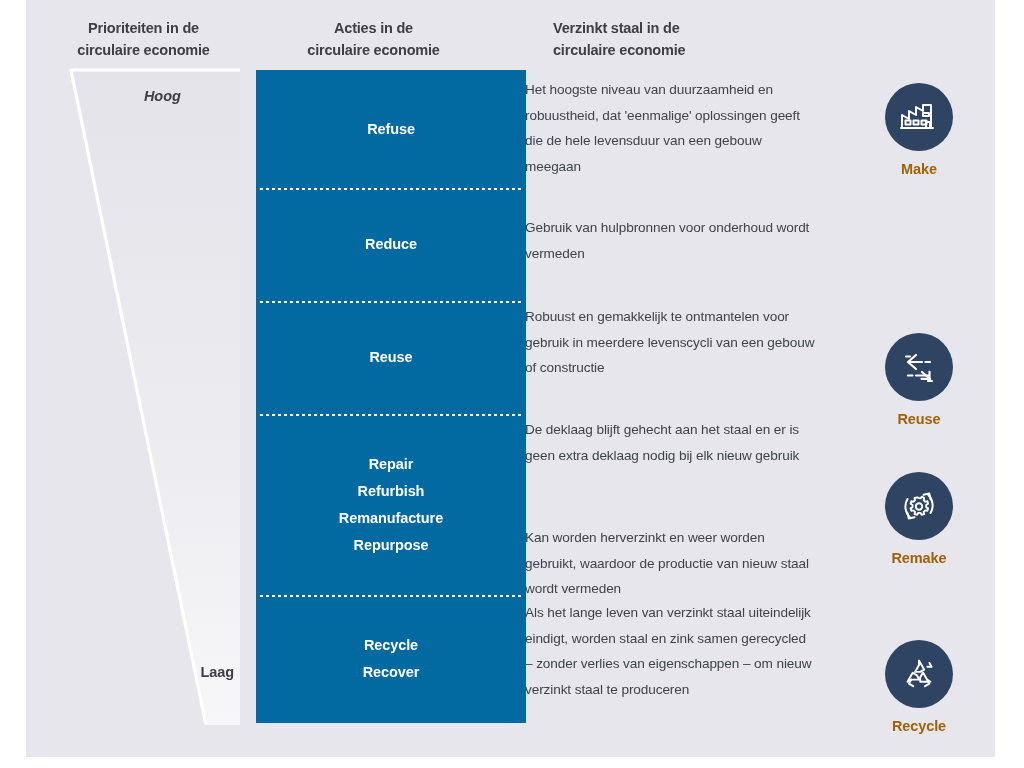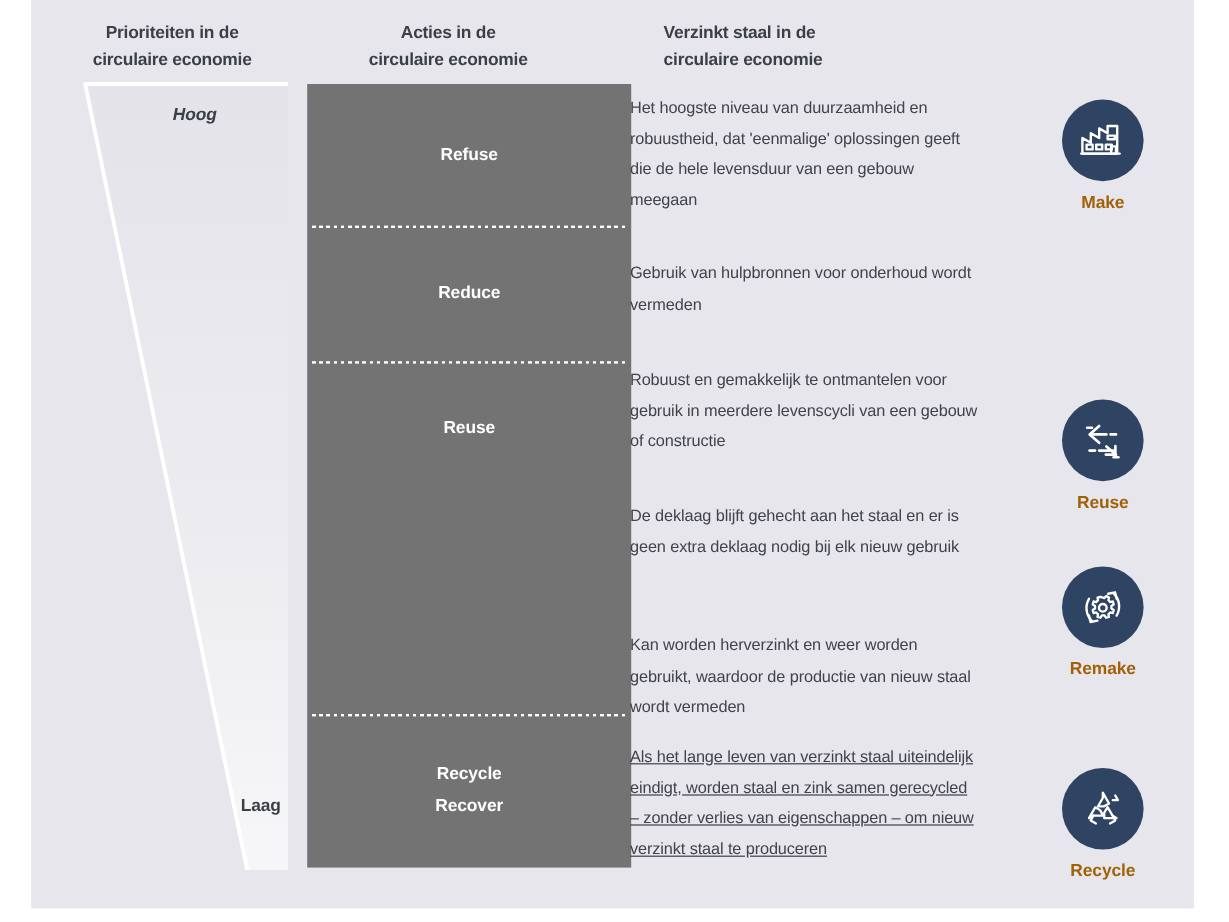--- a/index.html
+++ b/index.html
@@ -83,21 +83,21 @@
     text-align: right;
   }
 
   
   #action-column {
     position: absolute;
     left: 230px;
     top: 70px;
     width: 270px;
     height: 653px;
-    background: #737373;
+    background: #0369a1;
   }
   .action-band {
     position: absolute;
     left: 0;
     width: 100%;
     display: flex;
     flex-direction: column;
     align-items: center;
     justify-content: center;
     box-sizing: border-box;
@@ -212,36 +212,43 @@
     <div class="action-band" style="top:118px; height:113px;">
       <div class="divider"></div>
       <div class="action-label">Reduce</div>
     </div>
 
     <div class="action-band" style="top:231px; height:113px;">
       <div class="divider"></div>
       <div class="action-label">Reuse</div>
     </div>
 
+    <div class="action-band" style="top:344px; height:181px;">
+      <div class="divider"></div>
+      <div class="action-label">Repair</div>
+      <div class="action-label">Refurbish</div>
+      <div class="action-label">Remanufacture</div>
+      <div class="action-label">Repurpose</div>
+    </div>
 
     <div class="action-band" style="top:525px; height:128px;">
       <div class="divider"></div>
       <div class="action-label">Recycle</div>
       <div class="action-label">Recover</div>
     </div>
 
   </div>
 
   <div id="description-column">
     <div class="desc-block" style="top:7px;">Het hoogste niveau van duurzaamheid en robuustheid, dat 'eenmalige' oplossingen geeft die de hele levensduur van een gebouw meegaan</div>
     <div class="desc-block" style="top:145px;">Gebruik van hulpbronnen voor onderhoud wordt vermeden</div>
     <div class="desc-block" style="top:234px;">Robuust en gemakkelijk te ontmantelen voor gebruik in meerdere levenscycli van een gebouw of constructie</div>
     <div class="desc-block" style="top:347px;">De deklaag blijft gehecht aan het staal en er is geen extra deklaag nodig bij elk nieuw gebruik</div>
     <div class="desc-block" style="top:427px;margin-top:28px;">Kan worden herverzinkt en weer worden gebruikt, waardoor de productie van nieuw staal wordt vermeden</div>
-    <div class="desc-block" style="top:548px;text-decoration:underline;">Als het lange leven van verzinkt staal uiteindelijk eindigt, worden staal en zink samen gerecycled – zonder verlies van eigenschappen – om nieuw verzinkt staal te produceren</div>
+    <div class="desc-block" style="top:530px;">Als het lange leven van verzinkt staal uiteindelijk eindigt, worden staal en zink samen gerecycled – zonder verlies van eigenschappen – om nieuw verzinkt staal te produceren</div>
   </div>
 
   <div class="icon-item" style="top:83px;">
     <div class="icon-circle">
       <svg width="44" height="44" viewBox="0 0 44 44" xmlns="http://www.w3.org/2000/svg" fill="none" stroke="#ffffff" stroke-width="2" stroke-linejoin="round" stroke-linecap="round">
         <path d="M5 33 V20 L12 24 V16 L19 20 V12 L26 16 V10 H34 V33 Z"></path>
         <rect x="8.5" y="25.5" width="5" height="4"></rect>
         <rect x="16.5" y="25.5" width="5" height="4"></rect>
         <rect x="24.5" y="25.5" width="5" height="4"></rect>
         <rect x="26" y="18" width="6" height="3"></rect>

